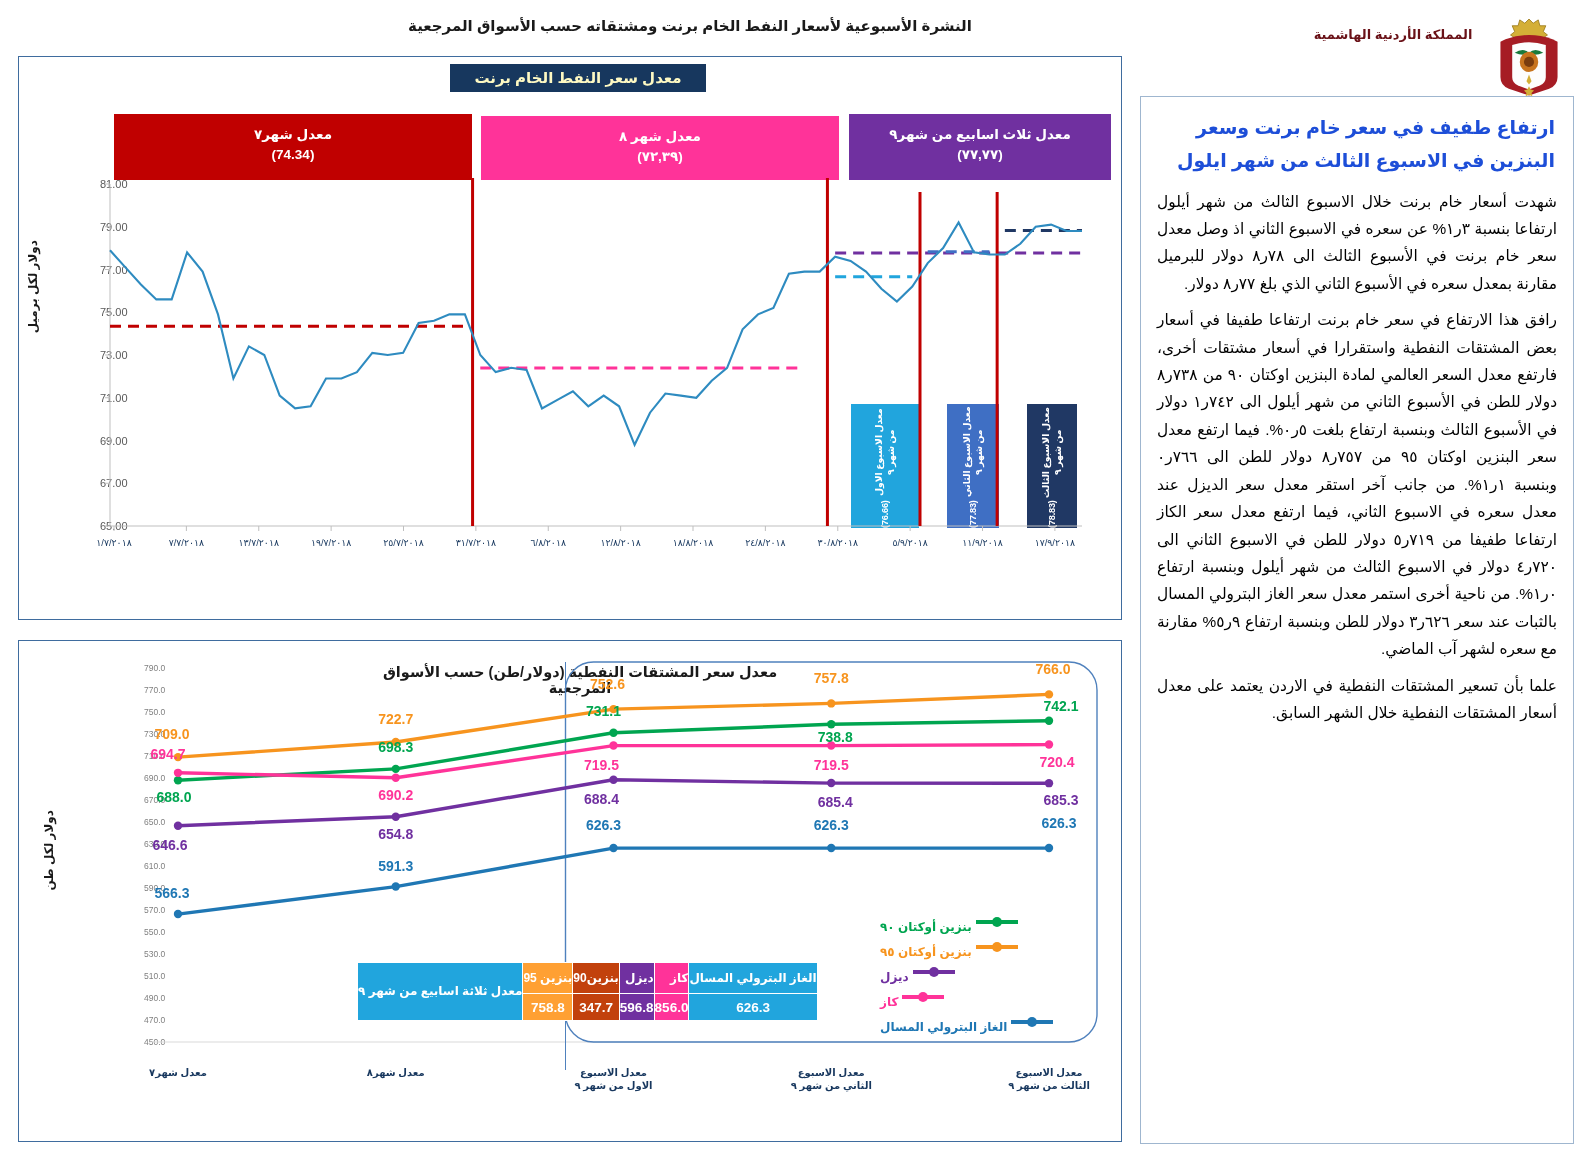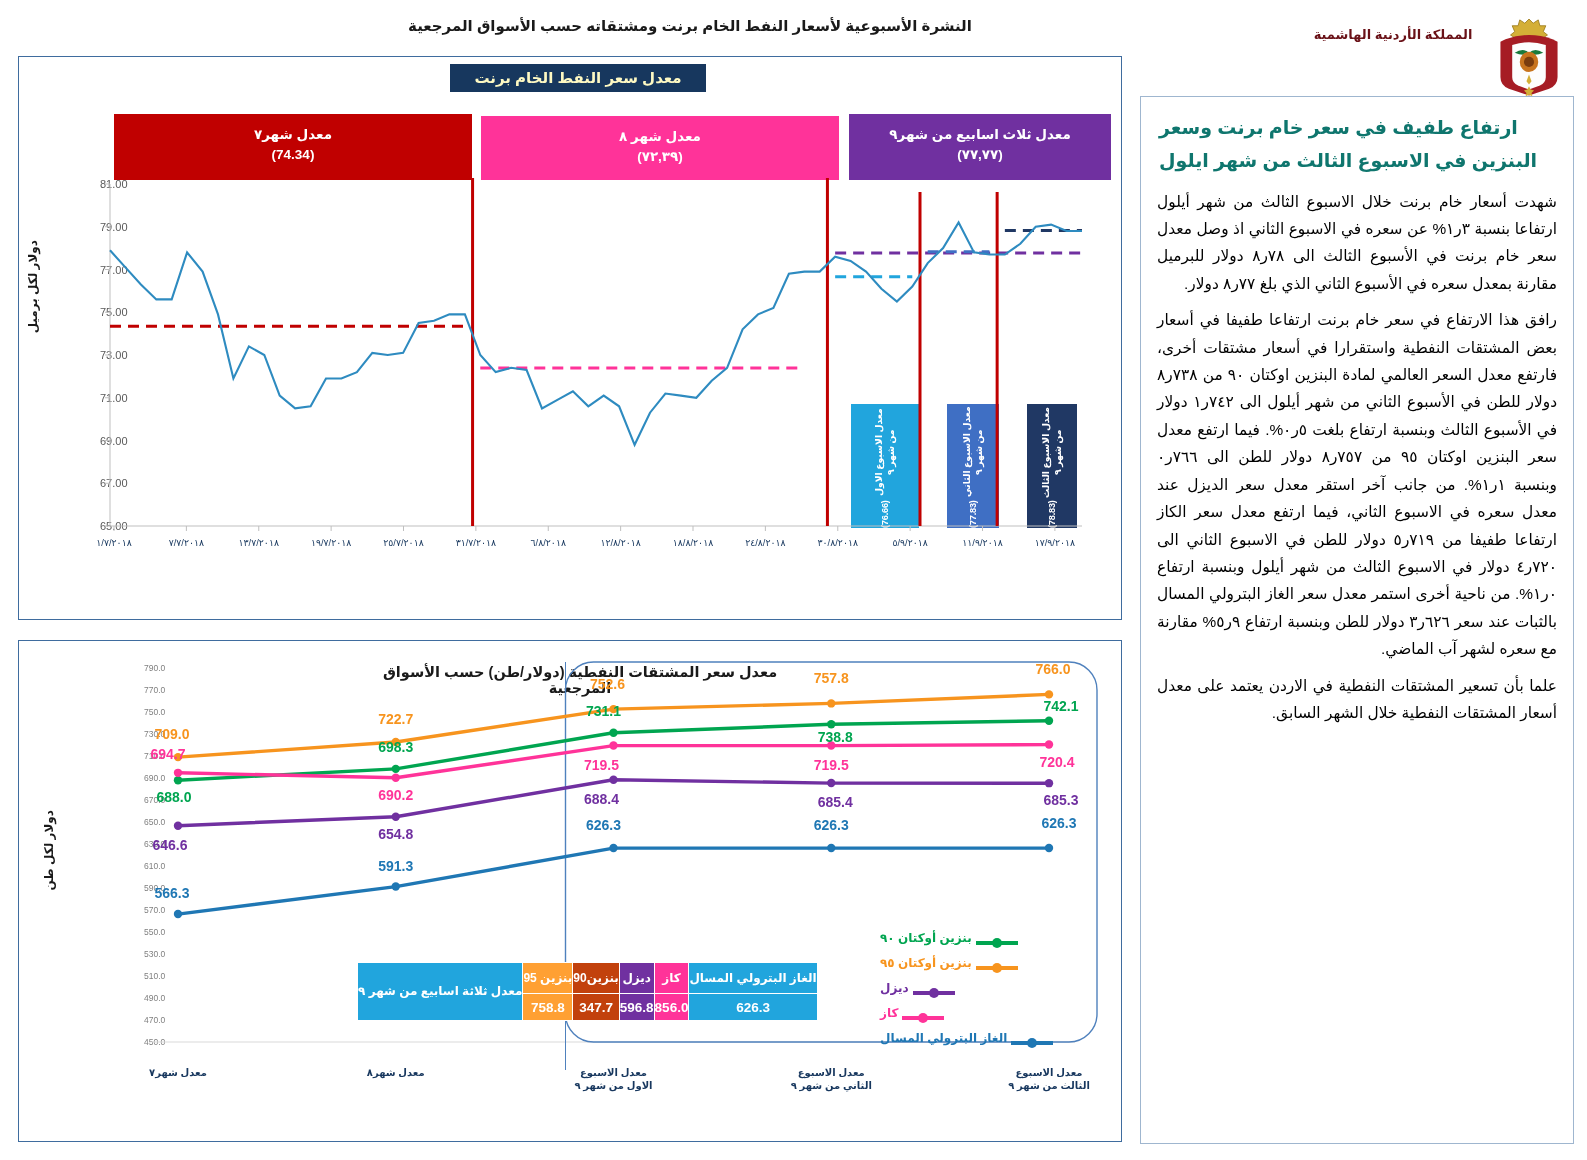--- a/index.html
+++ b/index.html
@@ -78,50 +78,50 @@
   .xtick{font-size:9.4px;fill:#17375e;font-family:"Liberation Sans",sans-serif;}
 
   
   #products-chart-title{
     top:664px;left:360px;width:440px;text-align:center;
     font-size:14.5px;font-weight:bold;color:#1a1a1a;
   }
 
   
   #products-legend{left:880px;top:920px;width:210px;}
-  .lg-row{display:flex;align-items:flex-end;justify-content:flex-start;
+  .lg-row{display:flex;align-items:flex-start;justify-content:flex-start;
     flex-direction:row-reverse;gap:4px;height:25px;}
   .lg-label{font-size:12px;font-weight:bold;}
   .lg-swatch{width:42px;height:4px;position:relative;}
   .lg-swatch i{position:absolute;left:16px;top:-3px;width:10px;height:10px;
     border-radius:50%;display:block;}
 
   
   #summary-table{left:357px;top:962px;border-collapse:collapse;}
   #summary-table td{
     border:1px solid #fff;color:#fff;font-weight:bold;text-align:center;
     font-size:12px;padding:0;
   }
-  #summary-table .hdr{height:30px;}
+  #summary-table .hdr{height:30px;text-align:right;}
   #summary-table .val{height:26px;font-size:13.5px;}
   .c-lpg{background:#21a5dd;}
   .c-kerosene{background:#ff3399;}
   .c-diesel{background:#7030a0;}
   .c-g90{background:#c2410c;}
   .c-g95{background:#ffa033;}
   .c-rowhdr{background:#21a5dd;font-size:11px;line-height:1.3;}
 
   
   .px-lab{position:absolute;font-size:10px;color:#17375e;font-weight:bold;
     text-align:center;line-height:1.3;}
 
   
   #commentary-heading{
     margin:14px 18px 10px 18px;font-size:19px;font-weight:bold;
-    color:#0f766e;text-align:left;line-height:1.75;
+    color:#1d4ed8;text-align:right;line-height:1.75;
   }
   .para{
     margin:0 16px 9px 16px;font-size:15.4px;color:#000;
     text-align:justify;line-height:1.78;
   }
 </style>
 </head>
 <body>
 
 <div class="abs" id="masthead-title">النشرة الأسبوعية  لأسعار النفط الخام برنت ومشتقاته حسب الأسواق المرجعية</div>

